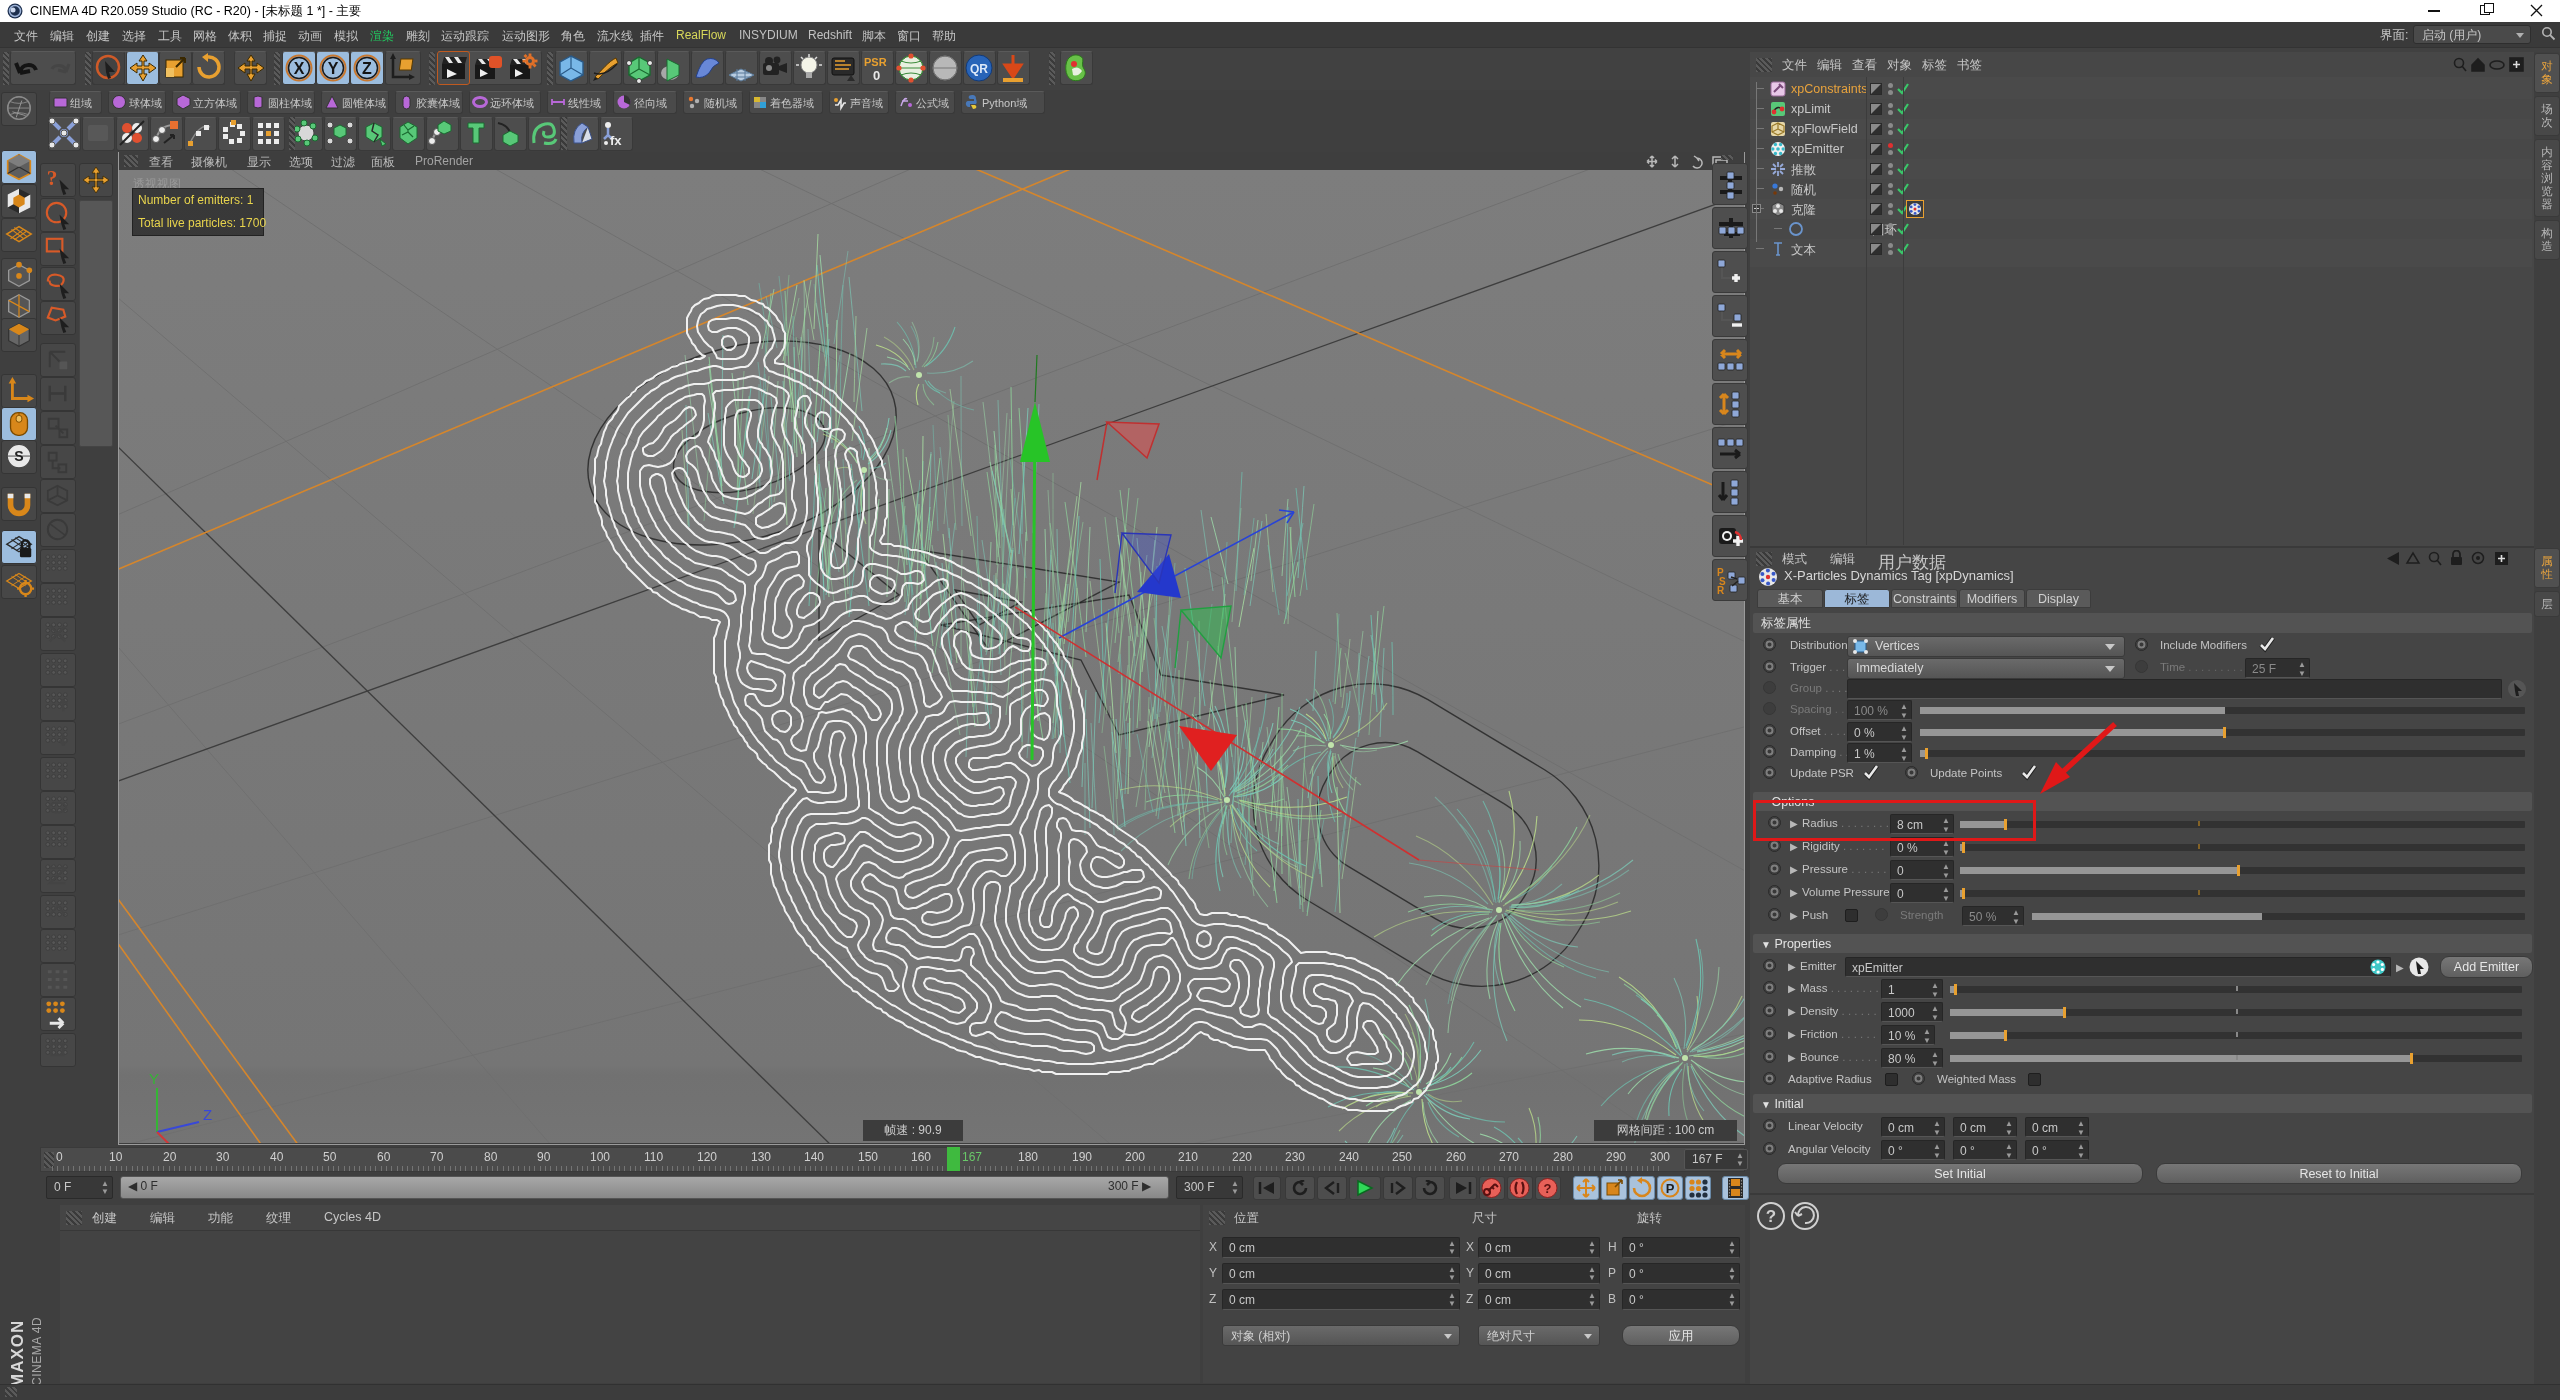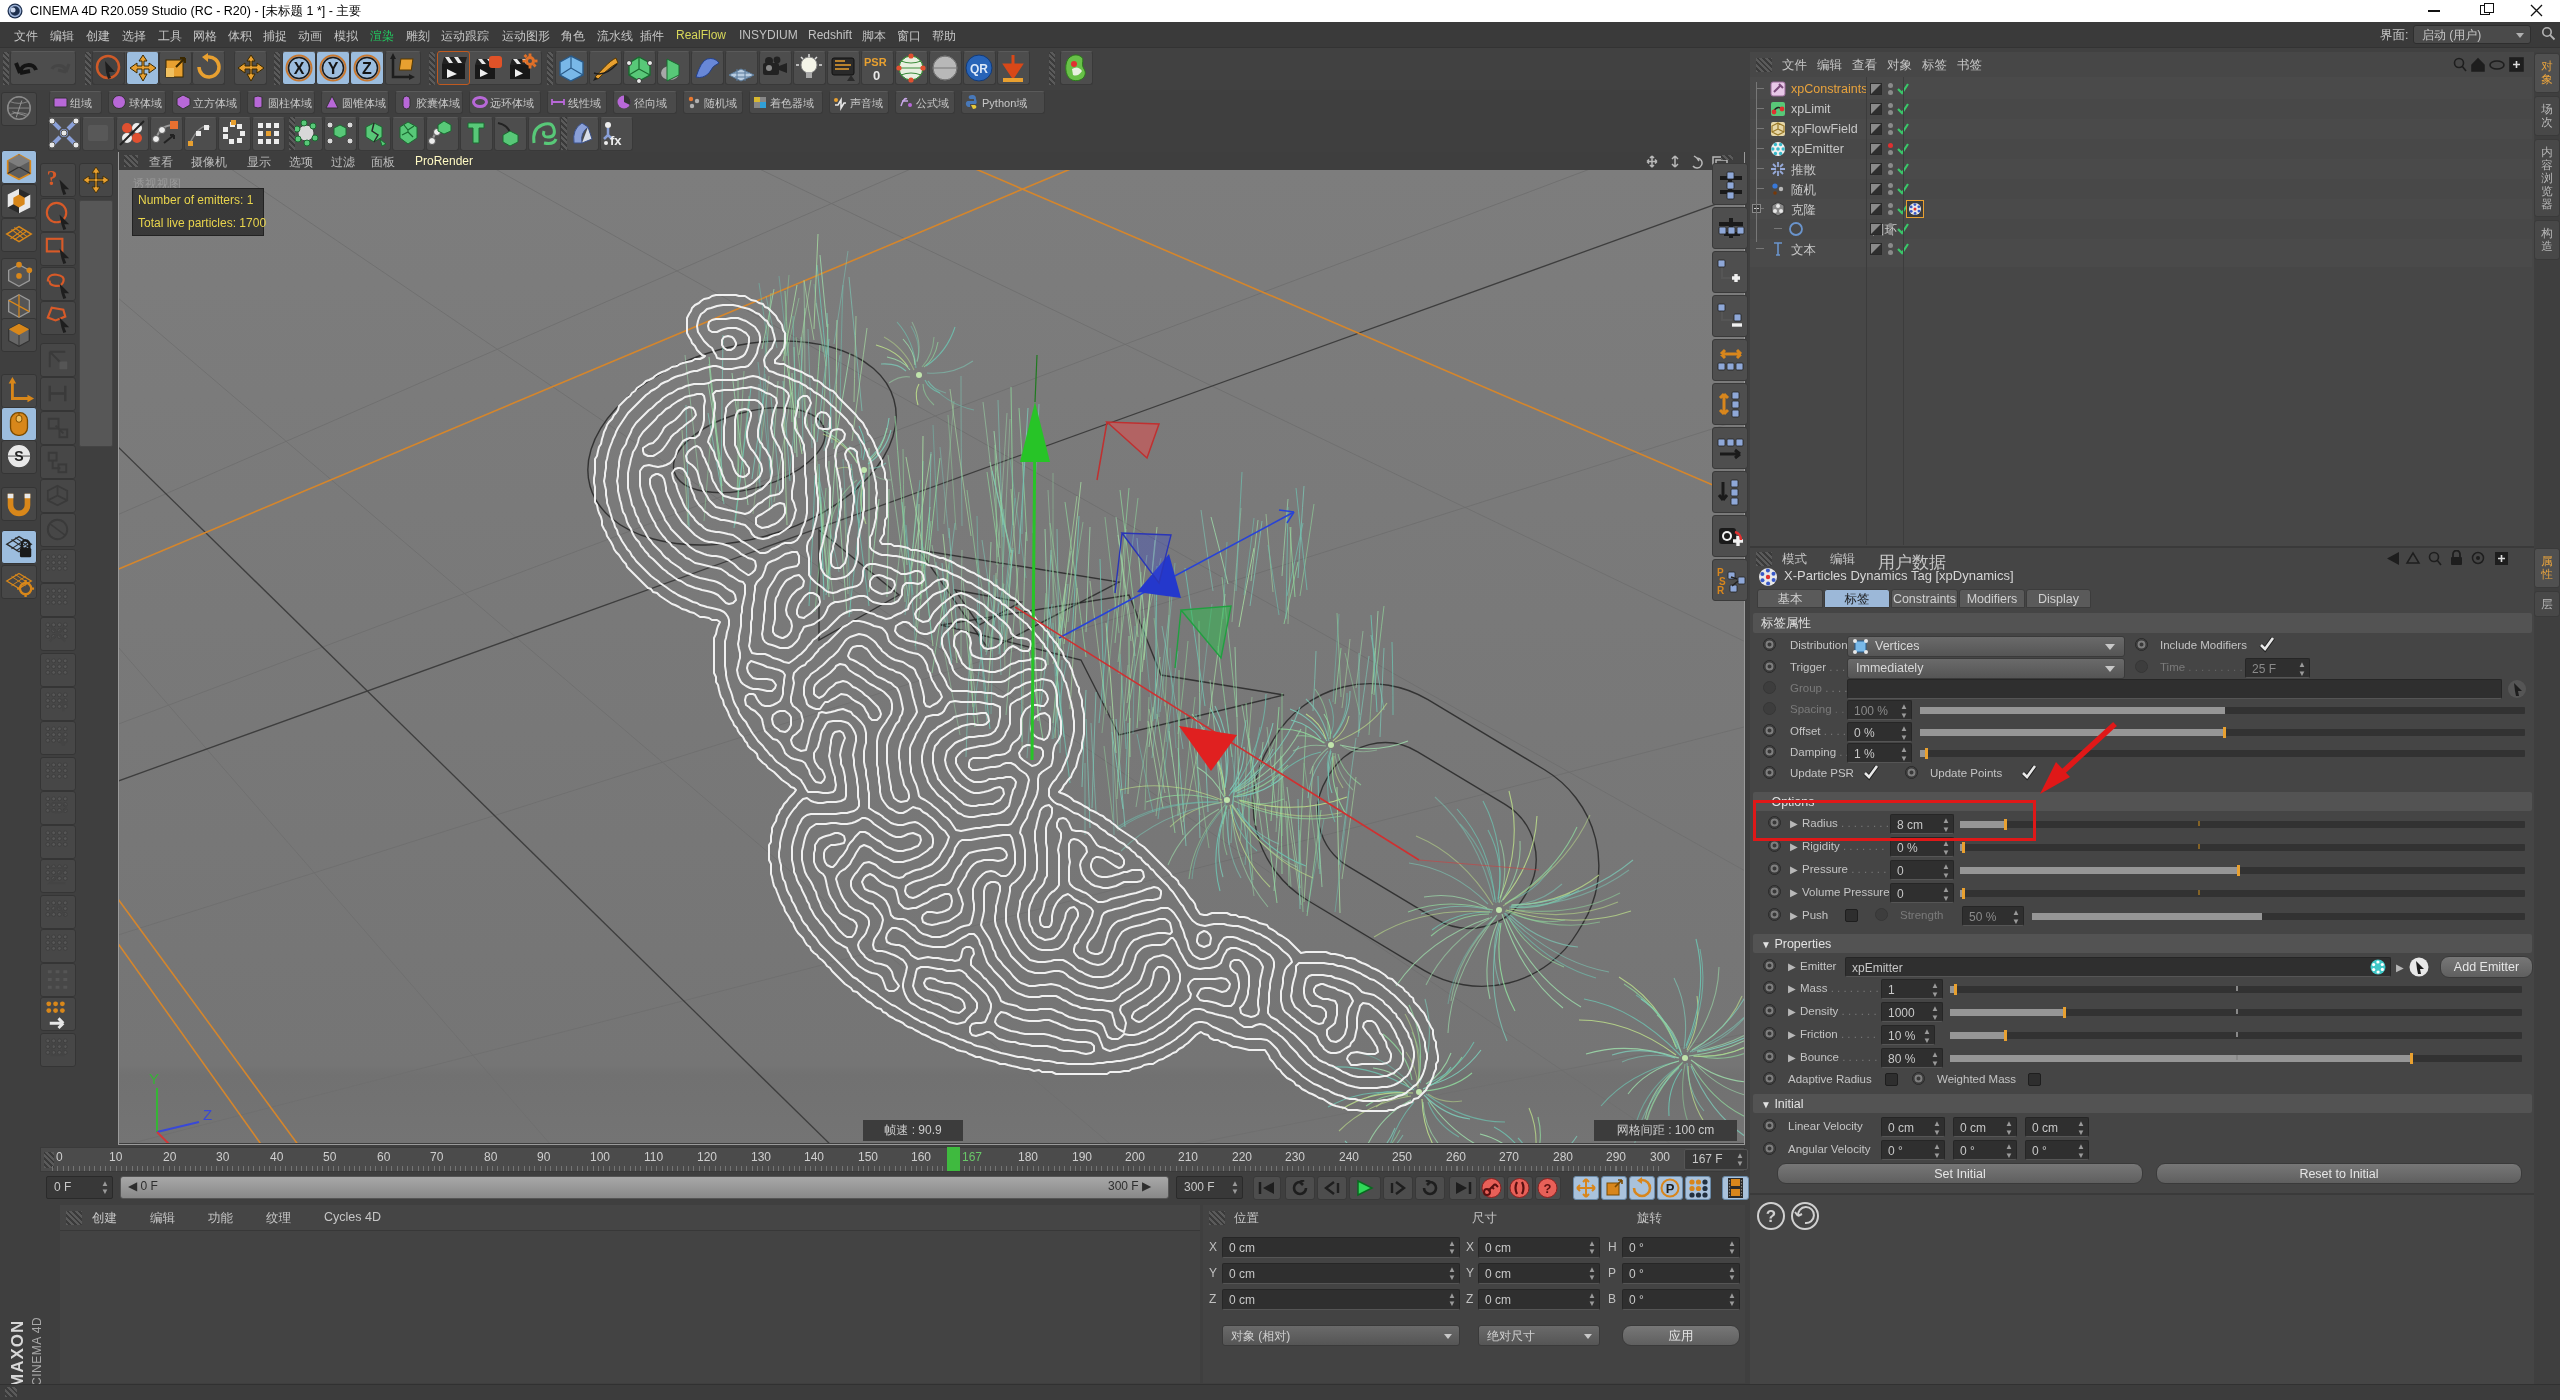--- a/index.html
+++ b/index.html
@@ -856,21 +856,21 @@
   </svg>
 <div class="abs" style="left:79px;top:200px;width:34px;height:247px;background:#575757;border:1px solid #444;border-radius:2px"></div>
 <div class="abs" style="left:118px;top:152px;width:1627px;height:993px;background:#3e3e3e;border:1px solid #9a9a9a;border-top:none"></div>
 <div class="abs" style="left:119px;top:152px;width:1625px;height:18px;background:#3e3e3e"></div>
 <div class="txt" style="left:149px;top:154px;color:#bdbdbd;font-size:12px">查看</div>
 <div class="txt" style="left:191px;top:154px;color:#bdbdbd;font-size:12px">摄像机</div>
 <div class="txt" style="left:247px;top:154px;color:#bdbdbd;font-size:12px">显示</div>
 <div class="txt" style="left:289px;top:154px;color:#bdbdbd;font-size:12px">选项</div>
 <div class="txt" style="left:331px;top:154px;color:#bdbdbd;font-size:12px">过滤</div>
 <div class="txt" style="left:371px;top:154px;color:#bdbdbd;font-size:12px">面板</div>
-<div class="txt" style="left:415px;top:154px;color:#fef9c3;font-size:12px">ProRender</div>
+<div class="txt" style="left:415px;top:154px;color:#a3a3a3;font-size:12px">ProRender</div>
 <div class="grip" style="left:124px;top:155px;width:14px;height:12px"></div>
 <svg class="abs" style="left:1645px;top:154px" width="95" height="15">
     <g stroke="#b8b8b8" stroke-width="1.5" fill="none">
       <path d="M7 2 L7 13 M2 7.5 L12 7.5 M7 2 L5 4 M7 2 L9 4 M7 13 L5 11 M7 13 L9 11 M2 7.5 L4 5.5 M2 7.5 L4 9.5 M12 7.5 L10 5.5 M12 7.5 L10 9.5"></path>
       <path d="M30 2 L30 13 M30 2 L27 5 M30 2 L33 5 M30 13 L27 10 M30 13 L33 10"></path>
       <path d="M52 4 A5 5 0 1 1 48 12 M52 4 L49 2 M52 4 L54 7"></path>
       <rect x="68" y="3" width="11" height="9"></rect>
       <rect x="71" y="6" width="11" height="9" fill="#3e3e3e"></rect>
     </g>
   </svg>

